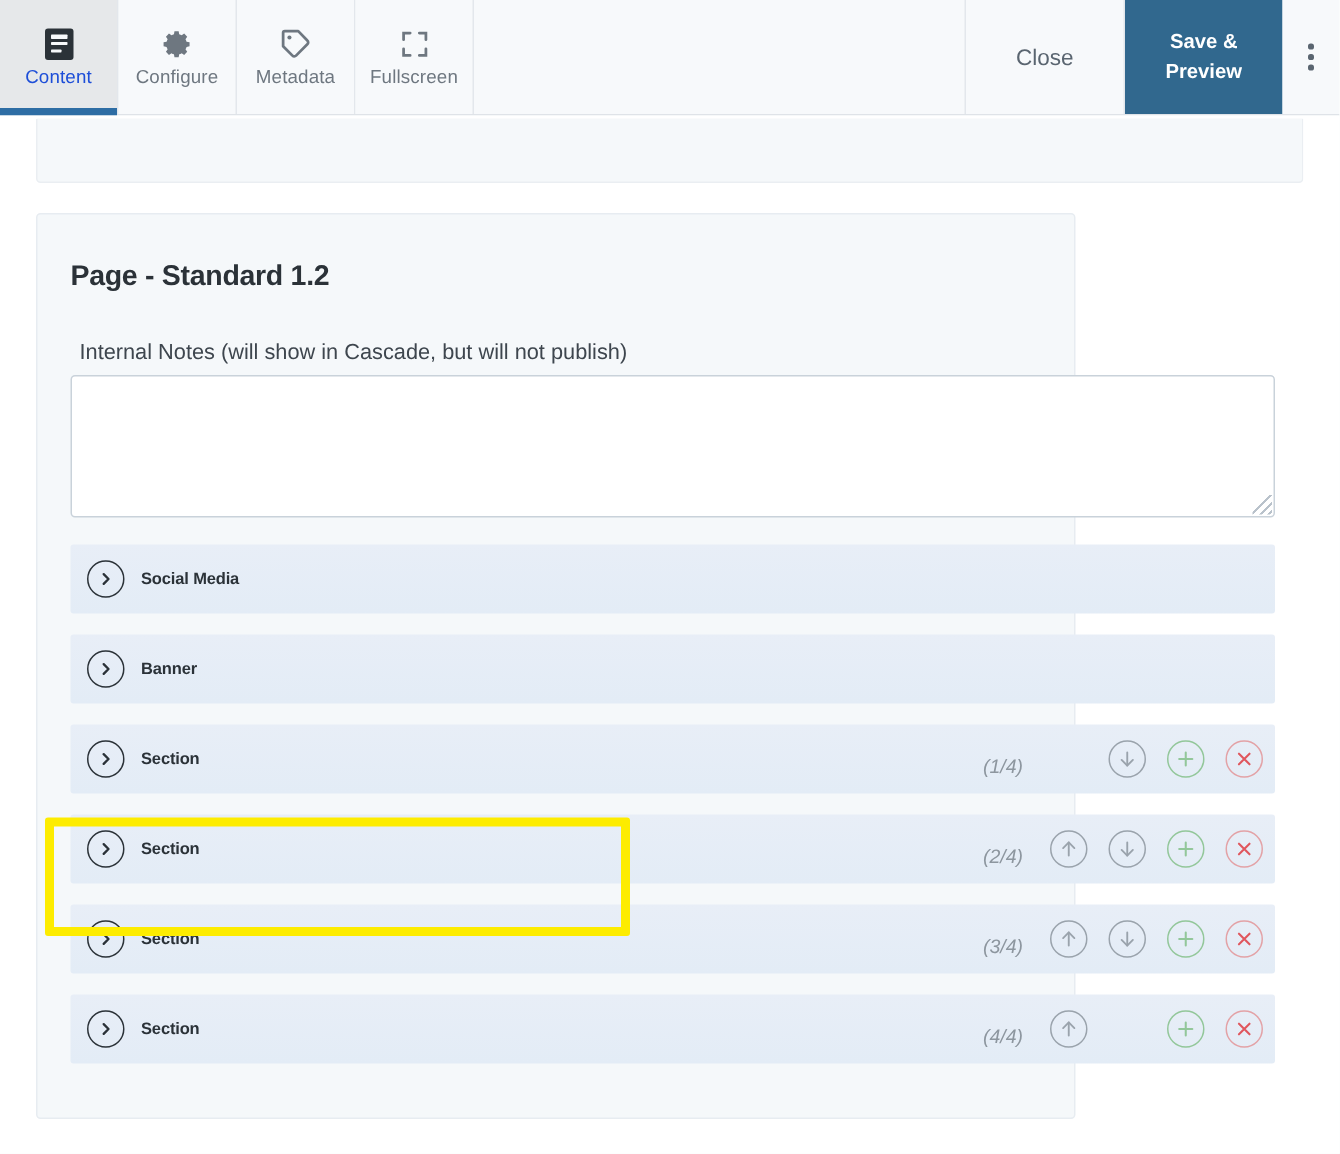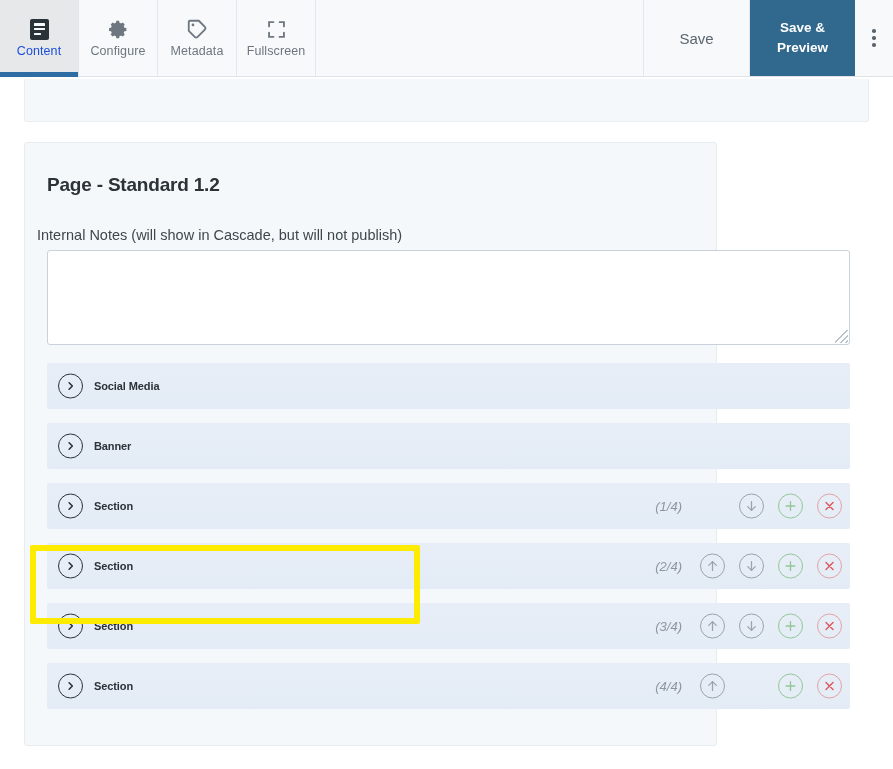--- a/index.html
+++ b/index.html
@@ -79,21 +79,21 @@
     position: absolute; left: 24px; top: 65px; width: 693px; height: 604px;
     background: #f5f8fa; border: 1px solid #e7ecf1; border-radius: 3px;
   }
 
   .card-title {
     position: absolute; left: 22px; top: 31px;
     font-size: 19px; font-weight: bold; color: #2b3238; letter-spacing: -.2px;
   }
 
   .notes-label {
-    position: absolute; left: 12px; top: 84px;
+    position: absolute; left: 28px; top: 84px;
     font-size: 14.5px; color: #3e464e;
   }
 
   .notes-wrap { position: absolute; left: 22px; top: 107px; width: 803px; height: 95px; }
   .notes-input {
     width: 100%; height: 100%;
     background: #ffffff; border: 1px solid #c9d2da; border-radius: 3px;
     font-family: "Liberation Sans", "DejaVu Sans", sans-serif; font-size: 14px;
     color: #2b3238; padding: 8px 10px; resize: none; outline: none;
   }
@@ -121,21 +121,21 @@
     display: flex; align-items: center; justify-content: center;
     background: transparent; cursor: pointer;
   }
   .chev svg { display:block; }
   .row-label {
     position: absolute; left: 47px; top: 50%; transform: translateY(-50%);
     font-size: 11px; font-weight: bold; color: #2b3238; letter-spacing: -.1px;
   }
   .row-right {
     position: absolute; right: 8px; top: 50%; transform: translateY(-50%);
-    display: flex; align-items: center; gap: 14px;
+    display: flex; align-items: flex-end; gap: 14px;
   }
   .counter {
     font-size: 13px; font-style: italic; color: #8d969f; margin-right: 4px;
   }
   .abtn {
     width: 25px; height: 25px; border-radius: 50%; border: 1.6px solid #9aa3ac;
     display: flex; align-items: center; justify-content: center; cursor: pointer;
     background: transparent;
   }
   .abtn.plus { border-color: #93c79a; }
@@ -191,21 +191,21 @@
       <span class="tab-icon">
         <svg width="21" height="21" viewBox="0 0 24 24" fill="none" stroke="#6e7780" stroke-width="2.1" stroke-linecap="round">
           <path d="M3.5 8.5v-5h5M20.5 8.5v-5h-5M3.5 15.5v5h5M20.5 15.5v5h-5"></path>
         </svg>
       </span>
       <span class="tab-label">Fullscreen</span>
     </div>
 
     <div class="toolbar-spacer"></div>
 
-    <div class="close-btn">Save</div>
+    <div class="close-btn">Close</div>
 
     <div class="save-btn" style="background: rgb(49, 104, 142);">
       <span>Save &amp;</span>
       <span>Preview</span>
     </div>
 
     <div class="kebab">
       <b></b>
         <b></b>
         <b></b>

